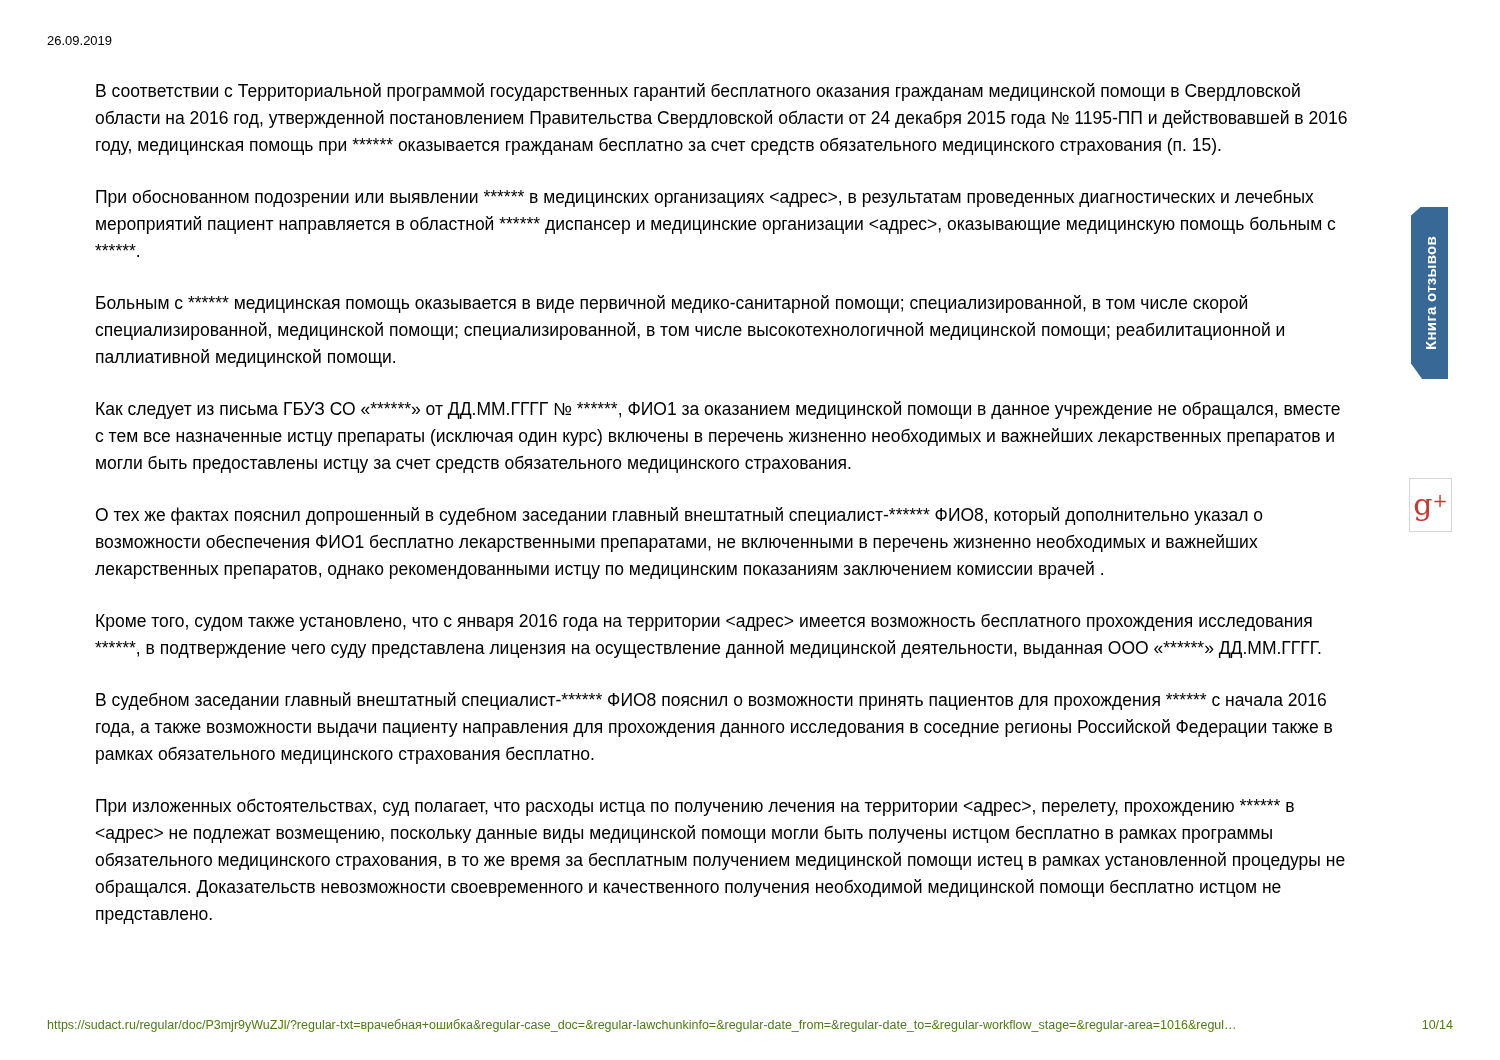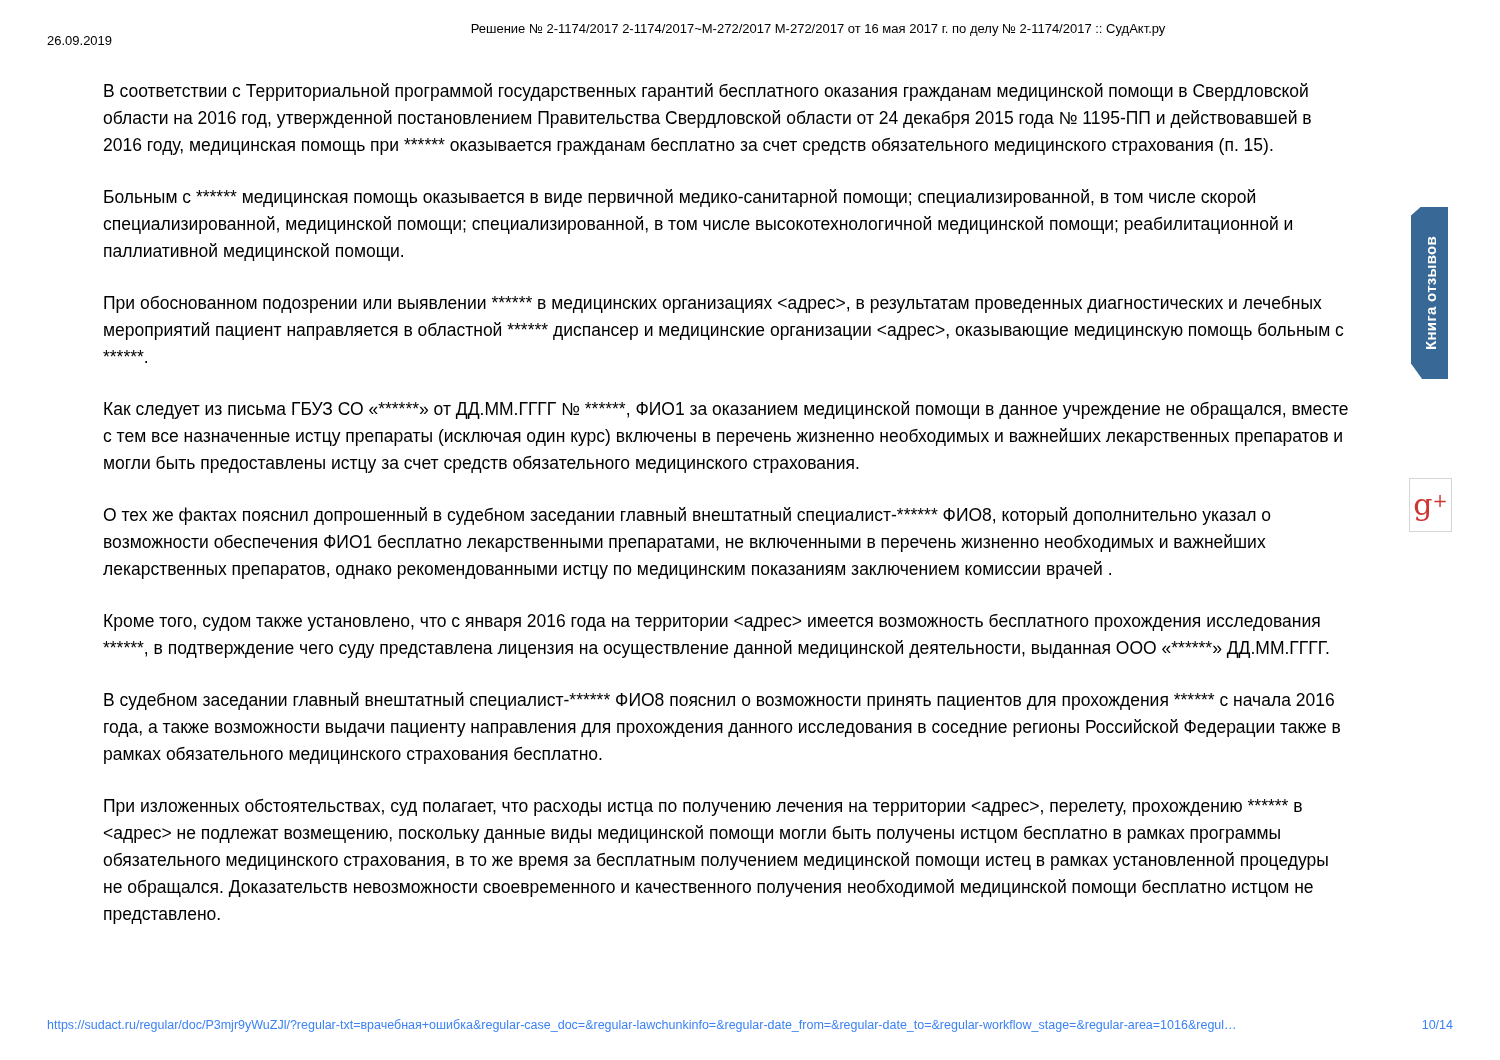--- a/index.html
+++ b/index.html
@@ -6,21 +6,21 @@
   html, body { width: 1500px; height: 1060px; background: #ffffff; overflow: hidden; }
   body { font-family: "Liberation Sans", "DejaVu Sans", sans-serif; color: #000; position: relative; }
 
   
   .print-header { position: absolute; left: 47px; right: 47px; top: 21px; height: 18px; font-size: 13px; color: #000; }
   .print-date { position: absolute; left: 0; top: 12px; white-space: nowrap; }
   .print-title { position: absolute; left: 50%; top: 0; transform: translateX(calc(-50% + 68px)); white-space: nowrap; }
 
   
   .doc { position: absolute; left: 95px; top: 78px; width: 1258px; font-size: 17.5px; line-height: 27px; }
-  .doc p { margin: 0 0 25px 8px; }
+  .doc p { margin: 0 0 25px 0; }
   .doc b { font-weight: normal; }
 
   
   .feedback-tab {
     position: absolute; left: 1411px; top: 207px; width: 37px; height: 172px;
     background: #386896;
     clip-path: polygon(26% 0%, 100% 0%, 100% 100%, 30% 100%, 0% 91%, 0% 5%);
     cursor: pointer;
   }
   .feedback-tab .tab-label {
@@ -38,36 +38,35 @@
     display: flex; align-items: center; justify-content: center;
     cursor: pointer;
   }
   .gplus-glyph {
     font-family: "DejaVu Serif", serif;
     color: #cc3732; font-size: 30px; line-height: 1;
   }
   .gplus-glyph sup { font-size: 18px; vertical-align: 8px; }
 
   
-  .print-footer { position: absolute; left: 47px; right: 47px; top: 1018px; height: 16px; font-size: 12.5px; color: #3b82f6; display: flex; justify-content: space-between; }
+  .print-footer { position: absolute; left: 47px; right: 47px; top: 1018px; height: 16px; font-size: 12.5px; color: #4d7c0f; display: flex; justify-content: space-between; }
   .footer-url { white-space: nowrap; overflow: hidden; max-width: 1330px; }
   .footer-page { white-space: nowrap; margin-left: 38px; }
 </style>
 </head>
 <body>
 
 <div class="print-header">
   <span class="print-date">26.09.2019</span>
-  <span class="print-title">Решение № 2-1174/2017 2-1174/2017~М-272/2017 М-272/2017 от 16 мая 2017 г. по делу № 2-1174/2017 :: СудАкт.ру</span>
 </div>
 
 <div class="doc">
   <p>В соответствии с Территориальной программой государственных гарантий бесплатного оказания гражданам медицинской помощи в Свердловской области на 2016 год, утвержденной постановлением Правительства Свердловской области от 24 декабря 2015 года № 1195-ПП и действовавшей в 2016 году, медицинская помощь при ****** оказывается гражданам бесплатно за счет средств обязательного медицинского страхования (п. 15).</p>
+  <p>При обоснованном подозрении или выявлении ****** в медицинских организациях &lt;адрес&gt;, в результатам проведенных диагностических и лечебных мероприятий пациент направляется в областной ****** диспансер и медицинские организации &lt;адрес&gt;, оказывающие медицинскую помощь больным с ******.</p>
   <p>Больным с ****** медицинская помощь оказывается в виде первичной медико-санитарной помощи; специализированной, в том числе скорой специализированной, медицинской помощи; специализированной, в том числе высокотехнологичной медицинской помощи; реабилитационной и паллиативной медицинской помощи.</p>
-  <p>При обоснованном подозрении или выявлении ****** в медицинских организациях &lt;адрес&gt;, в результатам проведенных диагностических и лечебных мероприятий пациент направляется в областной ****** диспансер и медицинские организации &lt;адрес&gt;, оказывающие медицинскую помощь больным с ******.</p>
   <p>Как следует из письма ГБУЗ СО «******» от ДД.ММ.ГГГГ № ******, ФИО1 за оказанием медицинской помощи в данное учреждение не обращался, вместе с тем все назначенные истцу препараты (исключая один курс) включены в перечень жизненно необходимых и важнейших лекарственных препаратов и могли быть предоставлены истцу за счет средств обязательного медицинского страхования.</p>
   <p><span>О тех же фактах пояснил допрошенный в судебном заседании главный внештатный специалист-****** ФИО8, который дополнительно указал о возможности обеспечения ФИО1 бесплатно лекарственными препаратами, не включенными в перечень жизненно необходимых и важнейших лекарственных препаратов, однако рекомендованными истцу по медицинским показаниям заключением комиссии </span><b>врачей</b><span> .</span></p>
   <p>Кроме того, судом также установлено, что с января 2016 года на территории &lt;адрес&gt; имеется возможность бесплатного прохождения исследования ******, в подтверждение чего суду представлена лицензия на осуществление данной медицинской деятельности, выданная ООО «******» ДД.ММ.ГГГГ.</p>
   <p>В судебном заседании главный внештатный специалист-****** ФИО8 пояснил о возможности принять пациентов для прохождения ****** с начала 2016 года, а также возможности выдачи пациенту направления для прохождения данного исследования в соседние регионы Российской Федерации также в рамках обязательного медицинского страхования бесплатно.</p>
   <p>При изложенных обстоятельствах, суд полагает, что расходы истца по получению лечения на территории &lt;адрес&gt;, перелету, прохождению ****** в &lt;адрес&gt; не подлежат возмещению, поскольку данные виды медицинской помощи могли быть получены истцом бесплатно в рамках программы обязательного медицинского страхования, в то же время за бесплатным получением медицинской помощи истец в рамках установленной процедуры не обращался. Доказательств невозможности своевременного и качественного получения необходимой медицинской помощи бесплатно истцом не представлено.</p>
 </div>
 
 <div class="feedback-tab" style="background: rgb(56, 104, 150);">
   <span class="tab-label">Книга отзывов</span>
 </div>

